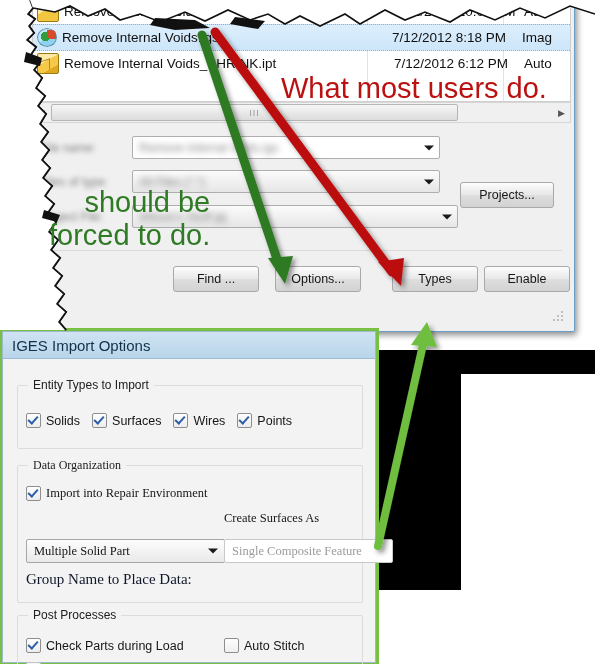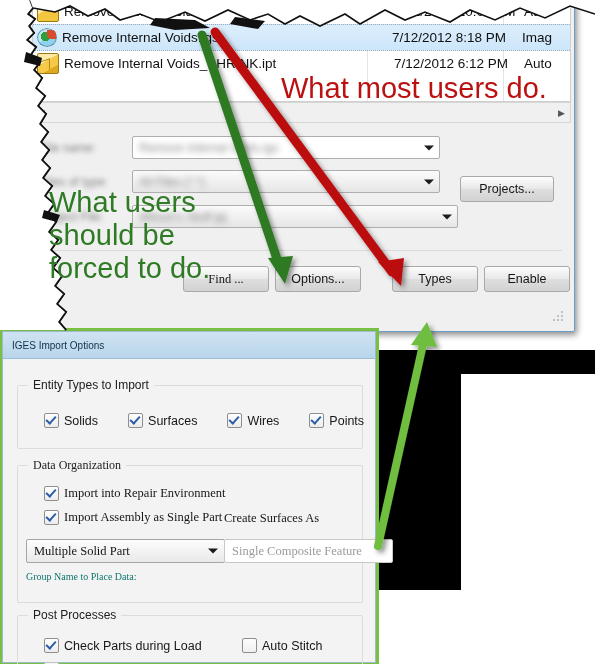--- a/index.html
+++ b/index.html
@@ -66,64 +66,64 @@
   .combo .caret{position:absolute;right:5px;top:50%;transform:translateY(-50%);
       width:0;height:0;border-left:5px solid transparent;border-right:5px solid transparent;
       border-top:5px solid #1b1b1b;}
   .blurtext{filter:blur(3.1px);opacity:.62;color:#3a3a3a;font-size:12px;white-space:nowrap;}
   .blurlabel{filter:blur(2.6px);opacity:.62;color:#3a3a3a;font-size:12px;white-space:nowrap;}
 
   
   .btn{position:absolute;height:24px;border:1px solid #a9a9a9;border-radius:3px;
       background:linear-gradient(#fdfdfd,#e8e8e8 48%,#dedede 52%,#d2d2d2);
       font-size:12.5px;color:#161616;display:flex;align-items:center;justify-content:center;}
-  #btn-projects{left:428px;top:178px;width:92px;}
-  #btn-find{left:151px;top:268px;width:84px;font-family:Liberation Serif, serif;}
+  #btn-projects{left:428px;top:184px;width:92px;}
+  #btn-find{left:141px;top:268px;width:84px;}
   #btn-options{left:243px;top:268px;width:84px;}
   #btn-open{left:360px;top:268px;width:84px;}
   #btn-cancel{left:452px;top:268px;width:84px;}
   #sep-line{position:absolute;left:8px;top:252px;width:522px;height:1px;background:#dadada;}
   #grip{position:absolute;right:5px;bottom:3px;width:12px;height:12px;opacity:.55;}
 
   
   #iges{position:absolute;left:2px;top:331px;width:372px;height:330px;
       background:#f2f2f2;border:1px solid #9fb9cc;
       outline:3px solid #77c043;outline-offset:0px;}
   #iges-title{height:26px;background:linear-gradient(#cfe3f2,#b9d5ea);
       border-bottom:1px solid #9cbdd6;display:flex;align-items:center;padding-left:9px;
-      font-size:10px;color:#12304a;}
+      font-size:15px;color:#12304a;}
   #iges-body{position:absolute;left:0;top:27px;right:0;bottom:0;background:#f3f3f3;}
 
   .group{position:absolute;border:1px solid #dcdcdc;border-radius:2px;background:transparent;}
   .group-legend{position:absolute;top:-8px;left:10px;background:#f3f3f3;padding:0 5px;
       font-size:12px;color:#202020;}
 
-  .cb{display:inline-flex;align-items:center;font-size:12.5px;color:#161616;margin-left:18px;}
+  .cb{display:inline-flex;align-items:center;font-size:12.5px;color:#161616;}
   .cb .box{width:13px;height:13px;border:1px solid #8e8e8e;background:linear-gradient(#fefefe,#ececec);
       border-radius:2px;margin-right:5px;position:relative;}
   .cb.on .box:after{content:"";position:absolute;left:3px;top:0px;width:4px;height:8px;
       border:solid #2b5ea8;border-width:0 2px 2px 0;transform:rotate(42deg);}
   .cb.off .box{background:linear-gradient(#fdfdfd,#efefef);}
   .cb.dis{color:#9a9a9a;}
   .cb.dis .box{background:#f4f4f4;border-color:#c4c4c4;}
 
   .sel-box{position:absolute;height:22px;border:1px solid #a6a6a6;border-radius:2px;
       background:linear-gradient(#fdfdfd,#e9e9e9);display:flex;align-items:center;
       padding-left:7px;font-size:12.5px;color:#141414;}
   .sel-box .caret{position:absolute;right:6px;top:50%;transform:translateY(-50%);
       width:0;height:0;border-left:5px solid transparent;border-right:5px solid transparent;
       border-top:5px solid #1b1b1b;}
   .txt-box{position:absolute;height:22px;border:1px solid #c8c8c8;border-radius:2px;
       background:#ffffff;display:flex;align-items:center;padding-left:7px;
       font-size:12.5px;color:#9b9b9b;}
   .static-lbl{position:absolute;font-size:12.5px;color:#161616;}
-  .static-dim{position:absolute;font-size:10px;color:#0f766e;}
-
-  
-  .anno{position:absolute;pointer-events:none;}
+  .static-dim{position:absolute;font-size:15px;color:#0f172a;}
+
+  
+  .anno{position:absolute;pointer-events:none;text-align:right;}
   #anno-red{left:281px;top:72px;font-size:29px;color:#bb1111;
       font-family:"Liberation Sans",sans-serif;white-space:nowrap;}
   #anno-green{left:49px;top:186px;font-size:29px;color:#2f7a24;line-height:33px;
       font-family:"Liberation Sans",sans-serif;}
 
   svg.arrows{position:absolute;left:0;top:0;width:595px;height:664px;pointer-events:none;}
 
   
   svg.torn{position:absolute;left:0;top:0;width:595px;height:664px;pointer-events:none;}
 </style>
@@ -159,20 +159,21 @@
       <div class="file-row">
         <span class="ico ico-ipt"></span>
         <span class="fname">Remove Internal Voids_SHRINK.ipt</span>
         <span class="fdate">7/12/2012 6:12 PM</span>
         <span class="ftype">Auto</span>
       </div>
     </div>
 
     <div id="hscroll">
       <div class="sb-arrow">◀</div>
+      <div id="sb-thumb" style="width:405px;">III</div>
       <div id="sb-track"></div>
       <div class="sb-arrow">▶</div>
     </div>
 
     <div class="form-row" style="left:8px;top:138px;">
       <span class="flabel blurlabel">File name:</span>
       <span class="combo white" style="width:300px;">
         <span class="blurtext">Remove Internal Voids.igs</span>
         <span class="caret"></span>
       </span>
@@ -241,24 +242,20 @@
     </div>
 
     <div class="group" style="left:14px;top:106px;width:344px;height:136px;font-family:Liberation Serif, serif;">
       <span class="group-legend">Data Organization</span>
 
       <span class="cb on" style="position:absolute;left:8px;top:20px;">
         <span class="box"></span>
         <span>Import into Repair Environment</span>
       </span>
 
-      <span class="cb on" style="position:absolute;left:8px;top:44px;">
-        <span class="box"></span>
-        <span>Import Assembly as Single Part</span>
-      </span>
 
       <span class="static-lbl" style="left:206px;top:45px;text-align:right;">Create Surfaces As</span>
 
       <span class="sel-box" style="left:8px;top:73px;width:190px;">
         <span>Multiple Solid Part</span>
         <span class="caret"></span>
       </span>
 
       <span class="txt-box" style="left:206px;top:73px;width:160px;">
         <span>Single Composite Feature</span>
@@ -336,16 +333,15 @@
   </g>
 
   <g filter="url(#sh)">
     <line x1="378" y1="546" x2="424" y2="340" stroke="#6fbe3f" stroke-width="8" stroke-linecap="round"></line>
     <polygon points="427,322 411,345 437,347" fill="#6fbe3f"></polygon>
   </g>
 </svg>
 
 <div class="anno" id="anno-red">What most users do.</div>
 <div class="anno" id="anno-green">
-  <div>What users</div>
   <div>should be</div>
   <div>forced to do.</div>
 </div>
 
 </body></html>

